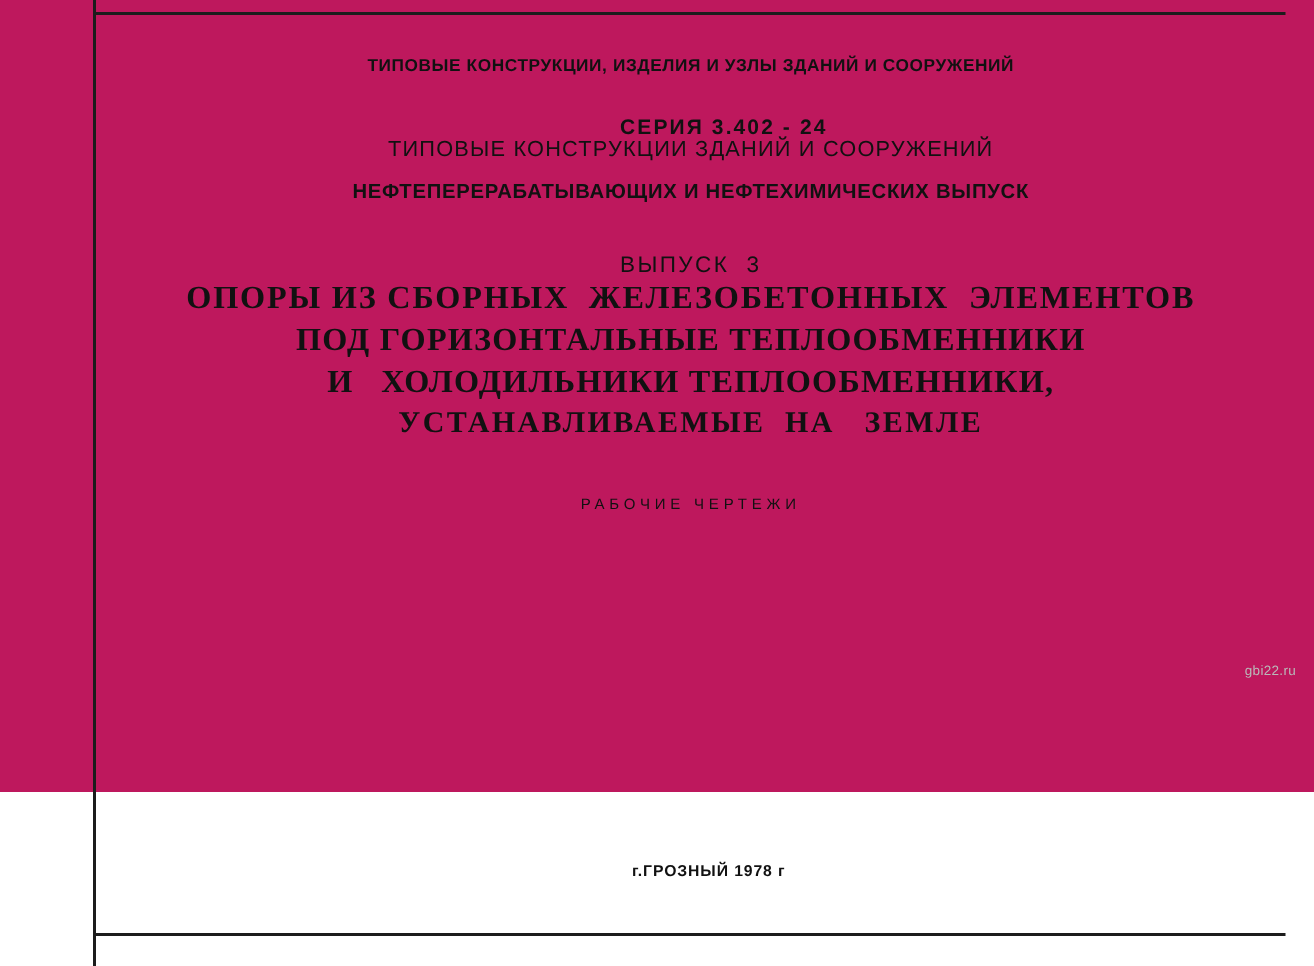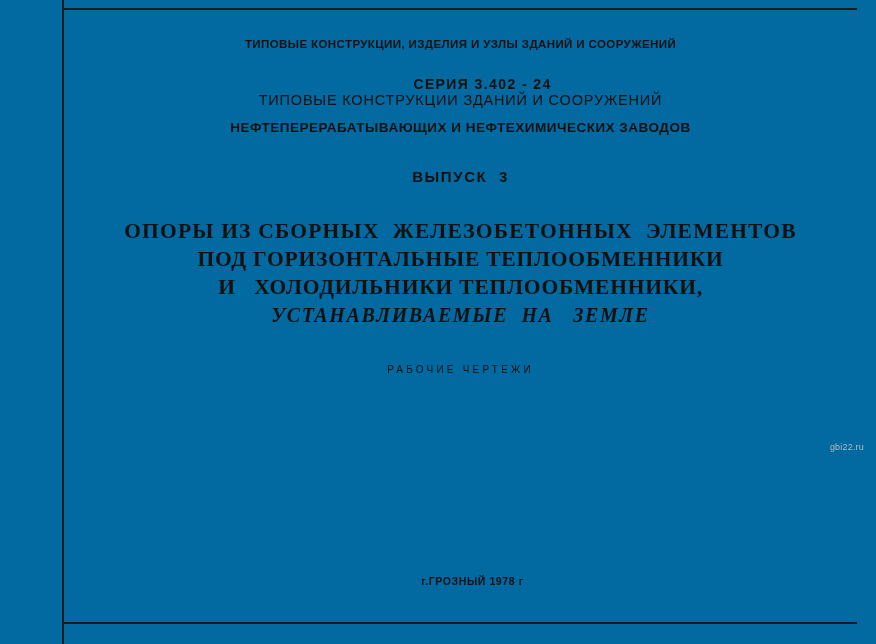--- a/index.html
+++ b/index.html
@@ -12,22 +12,22 @@
     height: 644px;
     font-family: "Liberation Sans", sans-serif;
     overflow: hidden;
     position: relative;
   }
   .page {
     position: absolute;
     left: 0;
     top: 0;
     width: 876px;
-    height: 644px;
-    background: #0369a1;
+    height: 528px;
+    background: #be185d;
   }
   
   .frame-left {
     position: absolute;
     left: 62px;
     top: 0px;
     width: 2px;
     height: 644px;
     background: #1c1c1c;
   }
@@ -78,37 +78,36 @@
   }
   .l-subtitle2 {
     margin-top: 12px;
     font-size: 13.5px;
     font-weight: bold;
     letter-spacing: 0.5px;
   }
   .l-issue {
     margin-top: 33px;
     font-size: 15px;
-    font-weight: bold;
+    font-weight: normal;
     letter-spacing: 1.6px;
   }
   .title-block {
-    margin-top: 33px;
   }
   .l-title {
     font-size: 21.5px;
     font-weight: bold;
     letter-spacing: 0.6px;
     line-height: 1.30;
     font-family: "Liberation Serif", serif;
   }
   .l-title.t1 { letter-spacing: 1.2px; }
   .l-title.t2 { letter-spacing: 0.8px; text-align: center; }
   .l-title.t3 { letter-spacing: 0.8px; }
-  .l-title.t4 { letter-spacing: 1.6px; font-size: 20px; font-style: italic; }
+  .l-title.t4 { letter-spacing: 1.6px; font-size: 20px; }
   .l-working {
     margin-top: 36px;
     font-size: 10px;
     font-weight: normal;
     letter-spacing: 3.2px;
   }
   .l-city {
     position: absolute;
     left: 12px;
     top: 565px;
@@ -137,21 +136,21 @@
   <div class="frame-bottom"></div>
 
   <div class="content">
 
     <div class="line l-series-header">ТИПОВЫЕ КОНСТРУКЦИИ, ИЗДЕЛИЯ И УЗЛЫ ЗДАНИЙ И СООРУЖЕНИЙ</div>
 
     <div class="line l-series-number">СЕРИЯ 3.402 - 24</div>
 
     <div class="line l-subtitle1">ТИПОВЫЕ КОНСТРУКЦИИ ЗДАНИЙ И СООРУЖЕНИЙ</div>
 
-    <div class="line l-subtitle2">НЕФТЕПЕРЕРАБАТЫВАЮЩИХ И НЕФТЕХИМИЧЕСКИХ ЗАВОДОВ</div>
+    <div class="line l-subtitle2">НЕФТЕПЕРЕРАБАТЫВАЮЩИХ И НЕФТЕХИМИЧЕСКИХ ВЫПУСК</div>
 
     <div class="line l-issue">ВЫПУСК  3</div>
 
     <div class="title-block">
       <div class="line l-title t1">ОПОРЫ ИЗ СБОРНЫХ  ЖЕЛЕЗОБЕТОННЫХ  ЭЛЕМЕНТОВ</div>
       <div class="line l-title t2">ПОД ГОРИЗОНТАЛЬНЫЕ ТЕПЛООБМЕННИКИ</div>
       <div class="line l-title t3">И   ХОЛОДИЛЬНИКИ ТЕПЛООБМЕННИКИ,</div>
       <div class="line l-title t4">УСТАНАВЛИВАЕМЫЕ  НА   ЗЕМЛЕ</div>
     </div>
 

